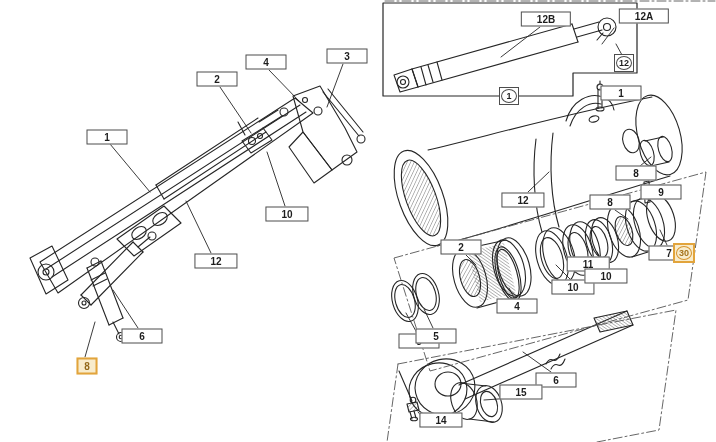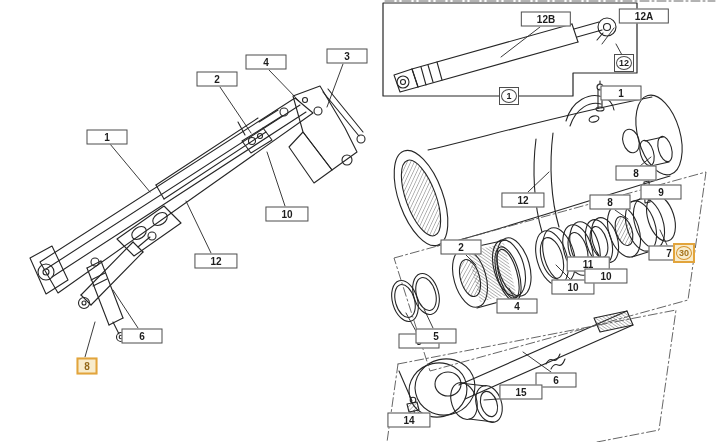--- a/index.html
+++ b/index.html
@@ -299,16 +299,16 @@
       <div class="co circle-highlight" style="left: 684px; top: 253px;"><span class="co-ring">30</span></div>
       <div class="co box" style="left: 461px; top: 247px;">2</div>
       <div class="co box" style="left: 573px; top: 287px;">10</div>
       <div class="co box" style="left: 588px; top: 264px;">11</div>
       <div class="co box" style="left: 606px; top: 276px;">10</div>
       <div class="co box" style="left: 517px; top: 306px;">4</div>
       <div class="co box" style="left: 419px; top: 341px;">3</div>
       <div class="co box" style="left: 436px; top: 336px;">5</div>
       <div class="co box" style="left: 556px; top: 380px;">6</div>
       <div class="co box" style="left: 521px; top: 392px;">15</div>
-      <div class="co box" style="left: 409px; top: 420px;">14</div>
+      <div class="co box" style="left: 441px; top: 420px;">14</div>
     </div>
 
 </div>
 
 </body></html>

